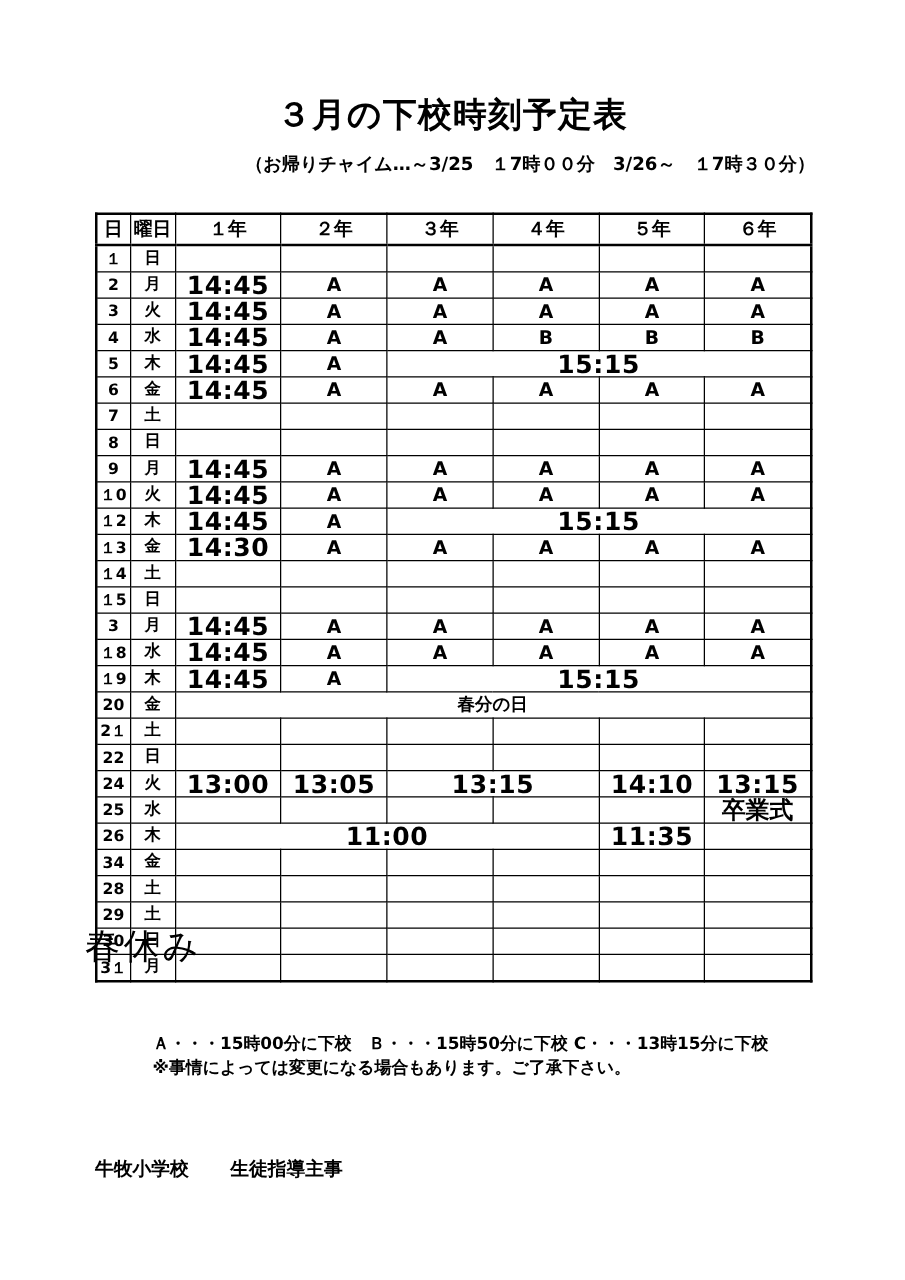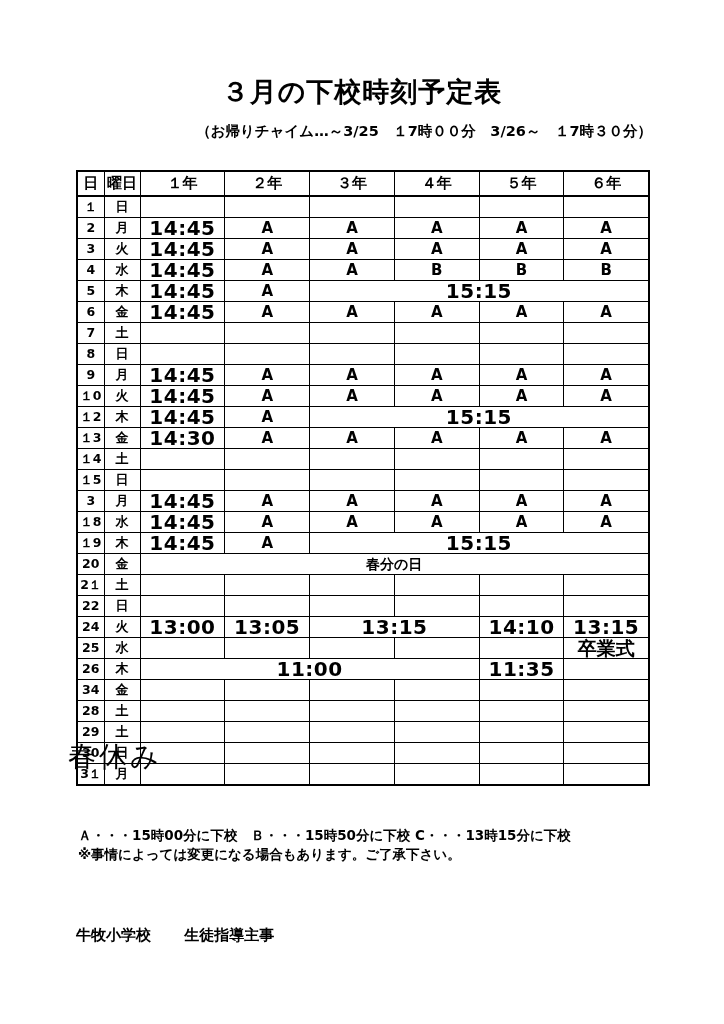--- a/index.html
+++ b/index.html
@@ -120,21 +120,21 @@
   .footnotes {
     position: absolute;
     left: 78px;
     top: 826px;
     width: 580px;
     font-size: 13.5px;
     font-weight: bold;
     line-height: 19px;
     white-space: nowrap;
   }
-  .footnotes .fn-line { display: block; }
+  .footnotes .fn-line { display: block; margin-left: 44px; }
 
   .signature {
     position: absolute;
     left: 76px;
     top: 926px;
     width: 572px;
     text-align: left;
     font-size: 15px;
     font-weight: bold;
     white-space: nowrap;

